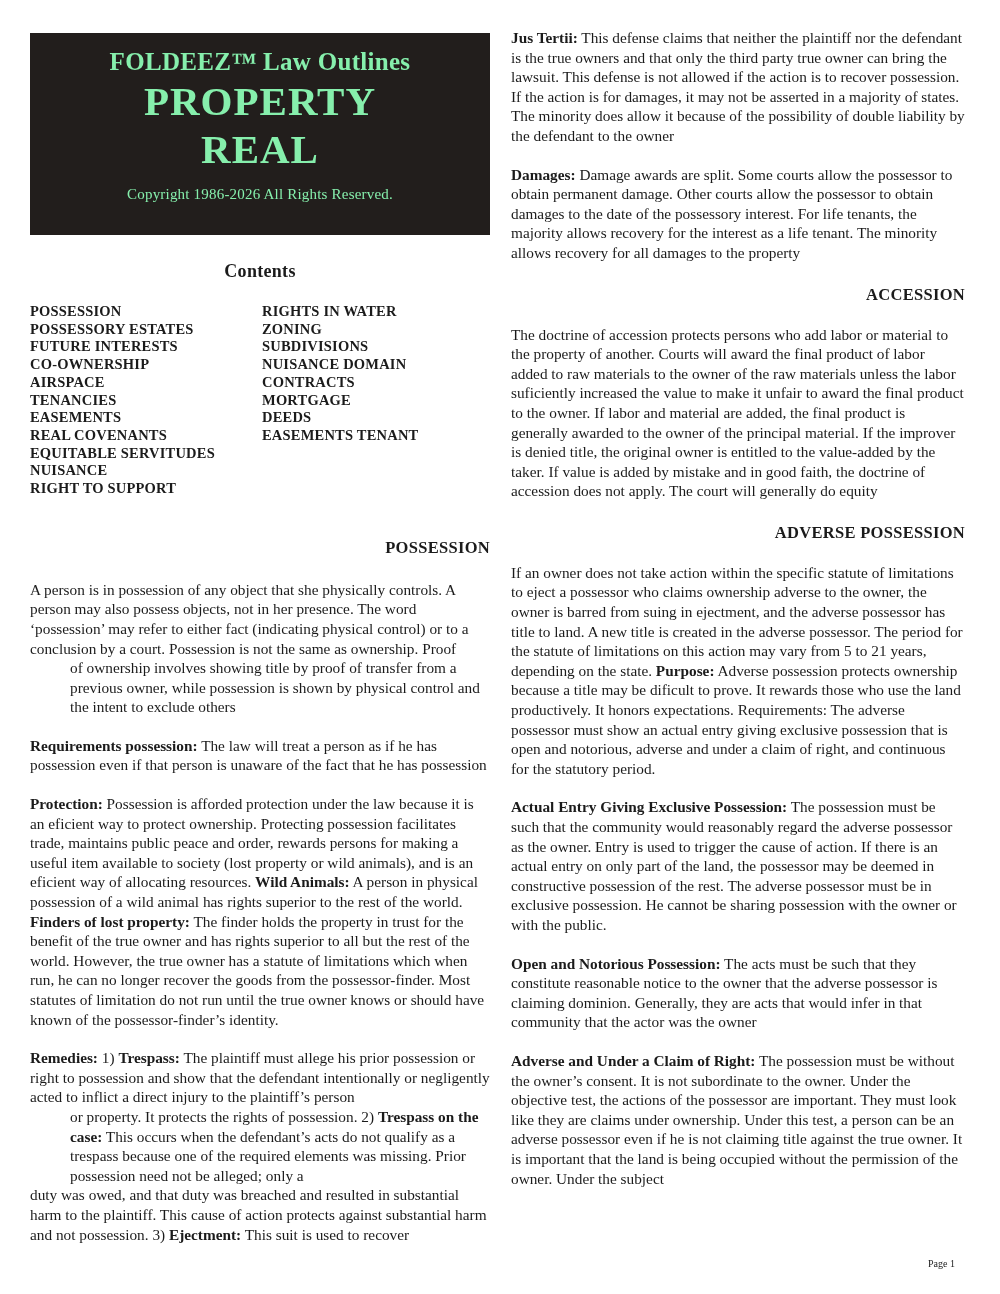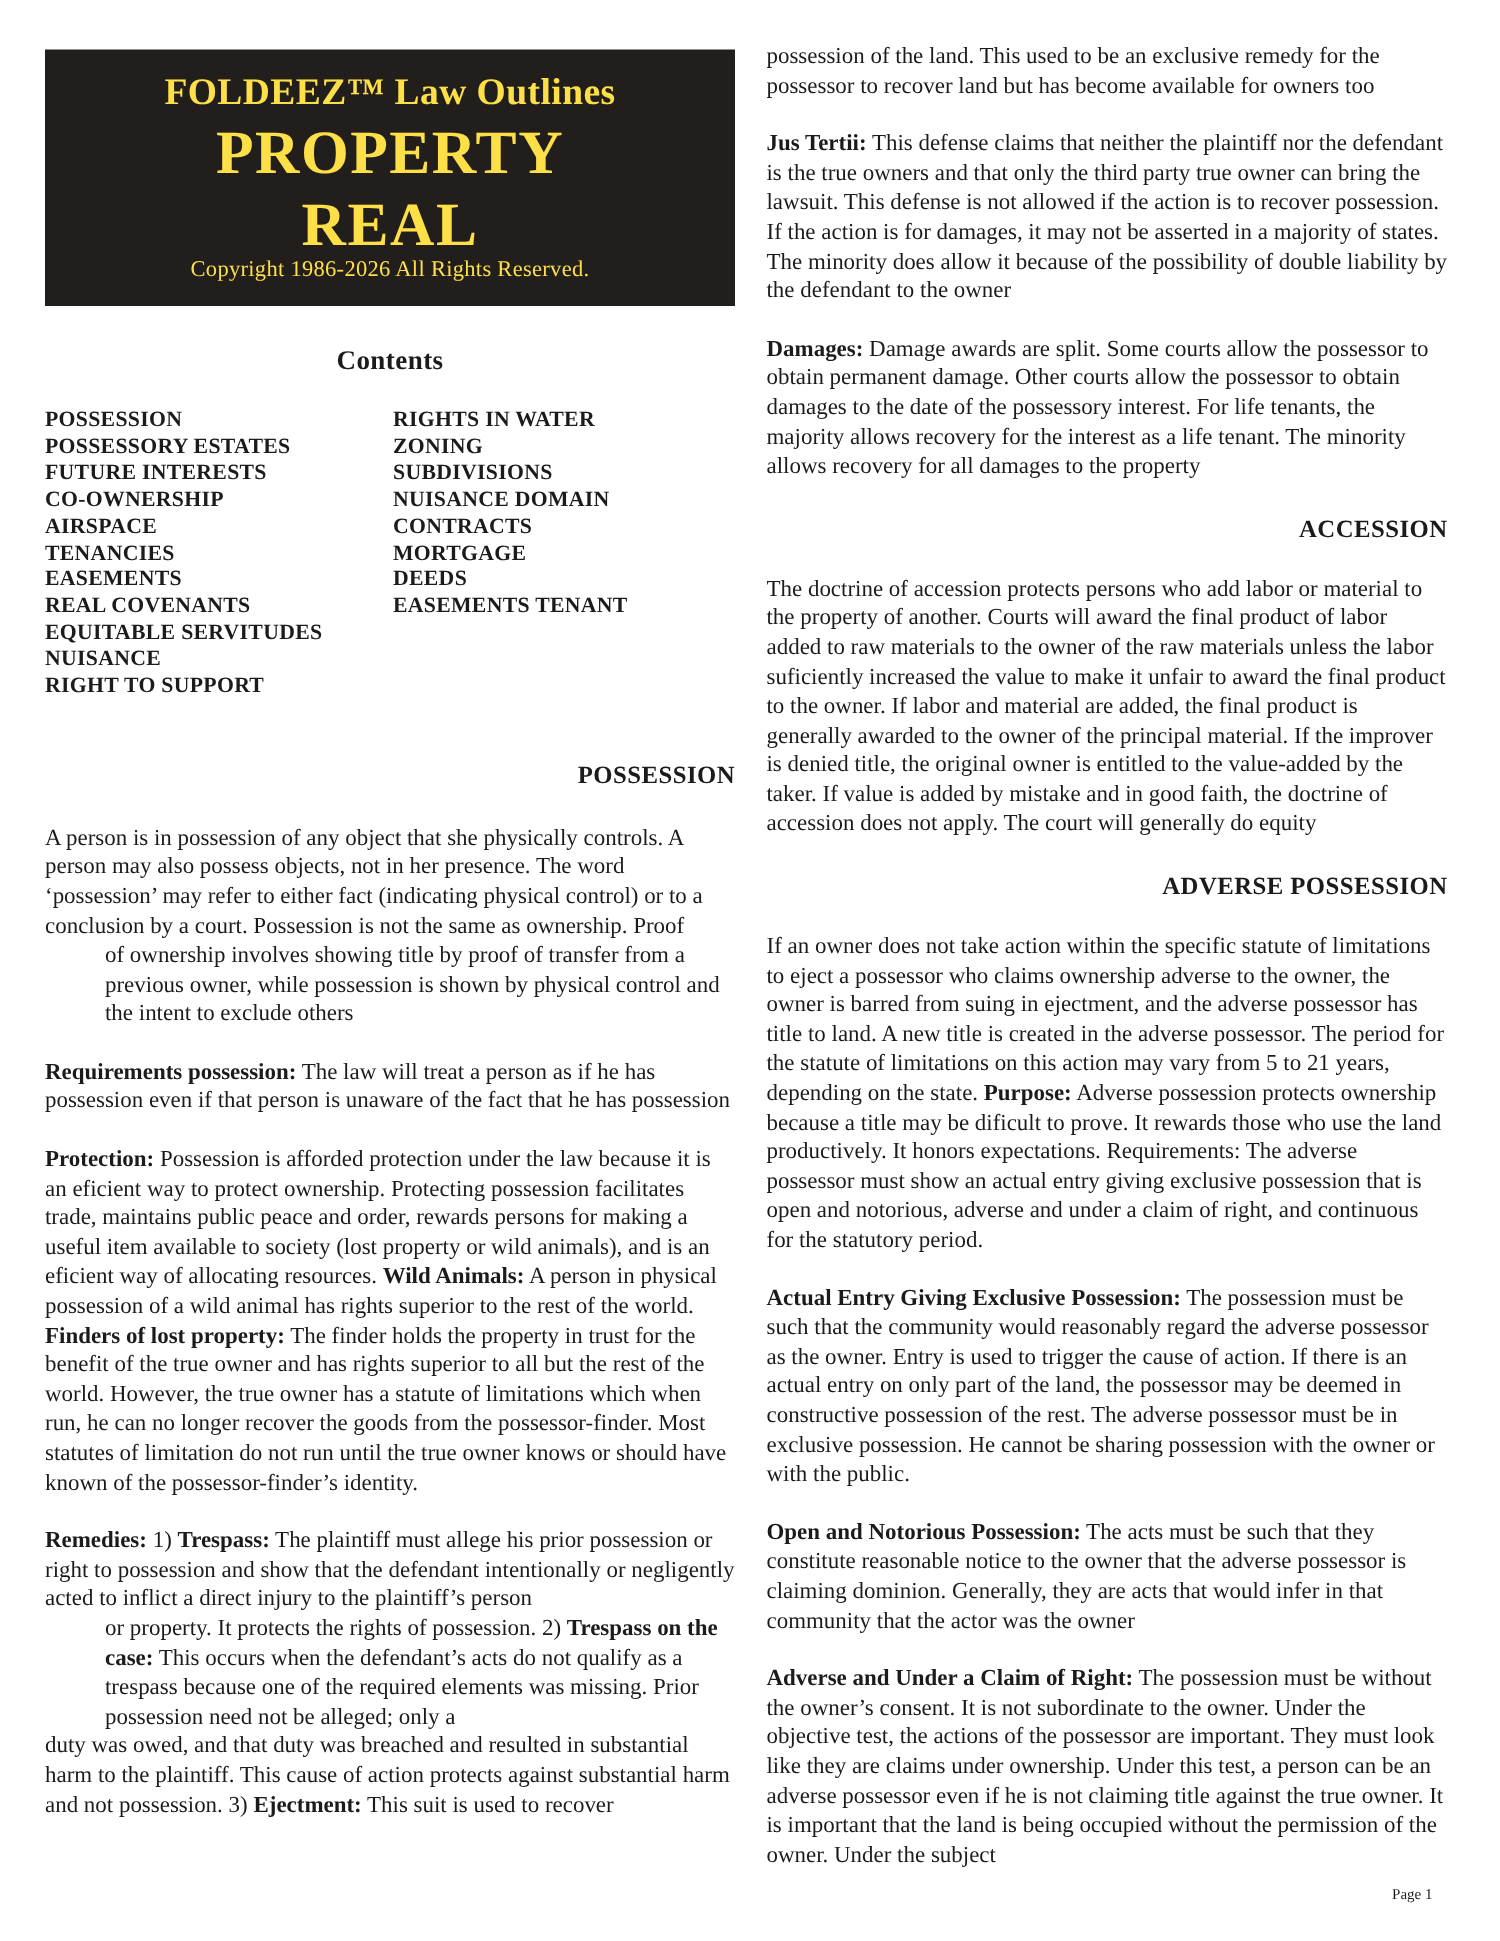--- a/index.html
+++ b/index.html
@@ -14,28 +14,28 @@
     width:1000px; height:1294px;
     background:#ffffff;
     overflow:hidden;
   }
   .cols { display:flex; gap:21px; padding:27px 35px 0 30px; }
   .col-left  { width:460px; flex:0 0 460px; }
   .col-right { width:454px; flex:0 0 454px; padding-top:1px; }
 
   
   .header-box {
-    background:#221e1c; color:#fde047;
+    background:#221e1c; color:#86efac;
     text-align:center;
     margin-top:6px;
-    padding:10px 8px 15px 8px;
+    padding:10px 8px 32px 8px;
   }
   .brand { font-size:25px; font-weight:bold; margin-top:5px; letter-spacing:0.3px; }
   .big-title { font-size:41px; font-weight:bold; line-height:45px; letter-spacing:1px; margin-top:3px; }
-  .copyright { font-size:15px; letter-spacing:0.2px; }
+  .copyright { font-size:15px; margin-top:14px; letter-spacing:0.2px; }
 
   
   .contents-heading { text-align:center; font-weight:bold; font-size:18px; margin-top:26px; letter-spacing:0.3px; }
   .contents-cols { display:flex; margin-top:21px; }
   .contents-col { font-weight:bold; font-size:14.5px; line-height:17.7px; letter-spacing:0.2px; }
   .contents-col.c1 { width:232px; flex:0 0 232px; }
   .contents-col.c2 { flex:1; }
 
   
   .sec-heading {
@@ -110,23 +110,20 @@
             <div class="seg"><span class="b">Remedies:</span><span> 1) </span><span class="b">Trespass:</span><span> The plaintiff must allege his prior possession or right to possession and show that the defendant intentionally or negligently acted to inflict a direct injury to the plaintiff’s person</span></div>
             <div class="seg indent"><span>or property. It protects the rights of possession. 2) </span><span class="b">Trespass on the case:</span><span> This occurs when the defendant’s acts do not qualify as a trespass because one of the required elements was missing. Prior possession need not be alleged; only a</span></div>
             <div class="seg"><span>duty was owed, and that duty was breached and resulted in substantial harm to the plaintiff. This cause of action protects against substantial harm and not possession. 3) </span><span class="b">Ejectment:</span><span> This suit is used to recover</span></div>
           </div>
         </div>
     </div>
 
     <div class="col-right">
       <div id="right-blocks">
           <div class="para">
-            <div class="seg"><span>possession of the land. This used to be an exclusive remedy for the possessor to recover land but has become available for owners too</span></div>
-          </div>
-          <div class="para">
             <div class="seg"><span class="b">Jus Tertii:</span><span> This defense claims that neither the plaintiff nor the defendant is the true owners and that only the third party true owner can bring the lawsuit. This defense is not allowed if the action is to recover possession. If the action is for damages, it may not be asserted in a majority of states. The minority does allow it because of the possibility of double liability by the defendant to the owner</span></div>
           </div>
           <div class="para">
             <div class="seg"><span class="b">Damages:</span><span> Damage awards are split. Some courts allow the possessor to obtain permanent damage. Other courts allow the possessor to obtain damages to the date of the possessory interest. For life tenants, the majority allows recovery for the interest as a life tenant. The minority allows recovery for all damages to the property</span></div>
           </div>
           <div class="sec-heading">ACCESSION</div>
           <div class="para">
             <div class="seg"><span>The doctrine of accession protects persons who add labor or material to the property of another. Courts will award the final product of labor added to raw materials to the owner of the raw materials unless the labor suficiently increased the value to make it unfair to award the final product to the owner. If labor and material are added, the final product is generally awarded to the owner of the principal material. If the improver is denied title, the original owner is entitled to the value-added by the taker. If value is added by mistake and in good faith, the doctrine of accession does not apply. The court will generally do equity</span></div>
           </div>
           <div class="sec-heading">ADVERSE POSSESSION</div>

